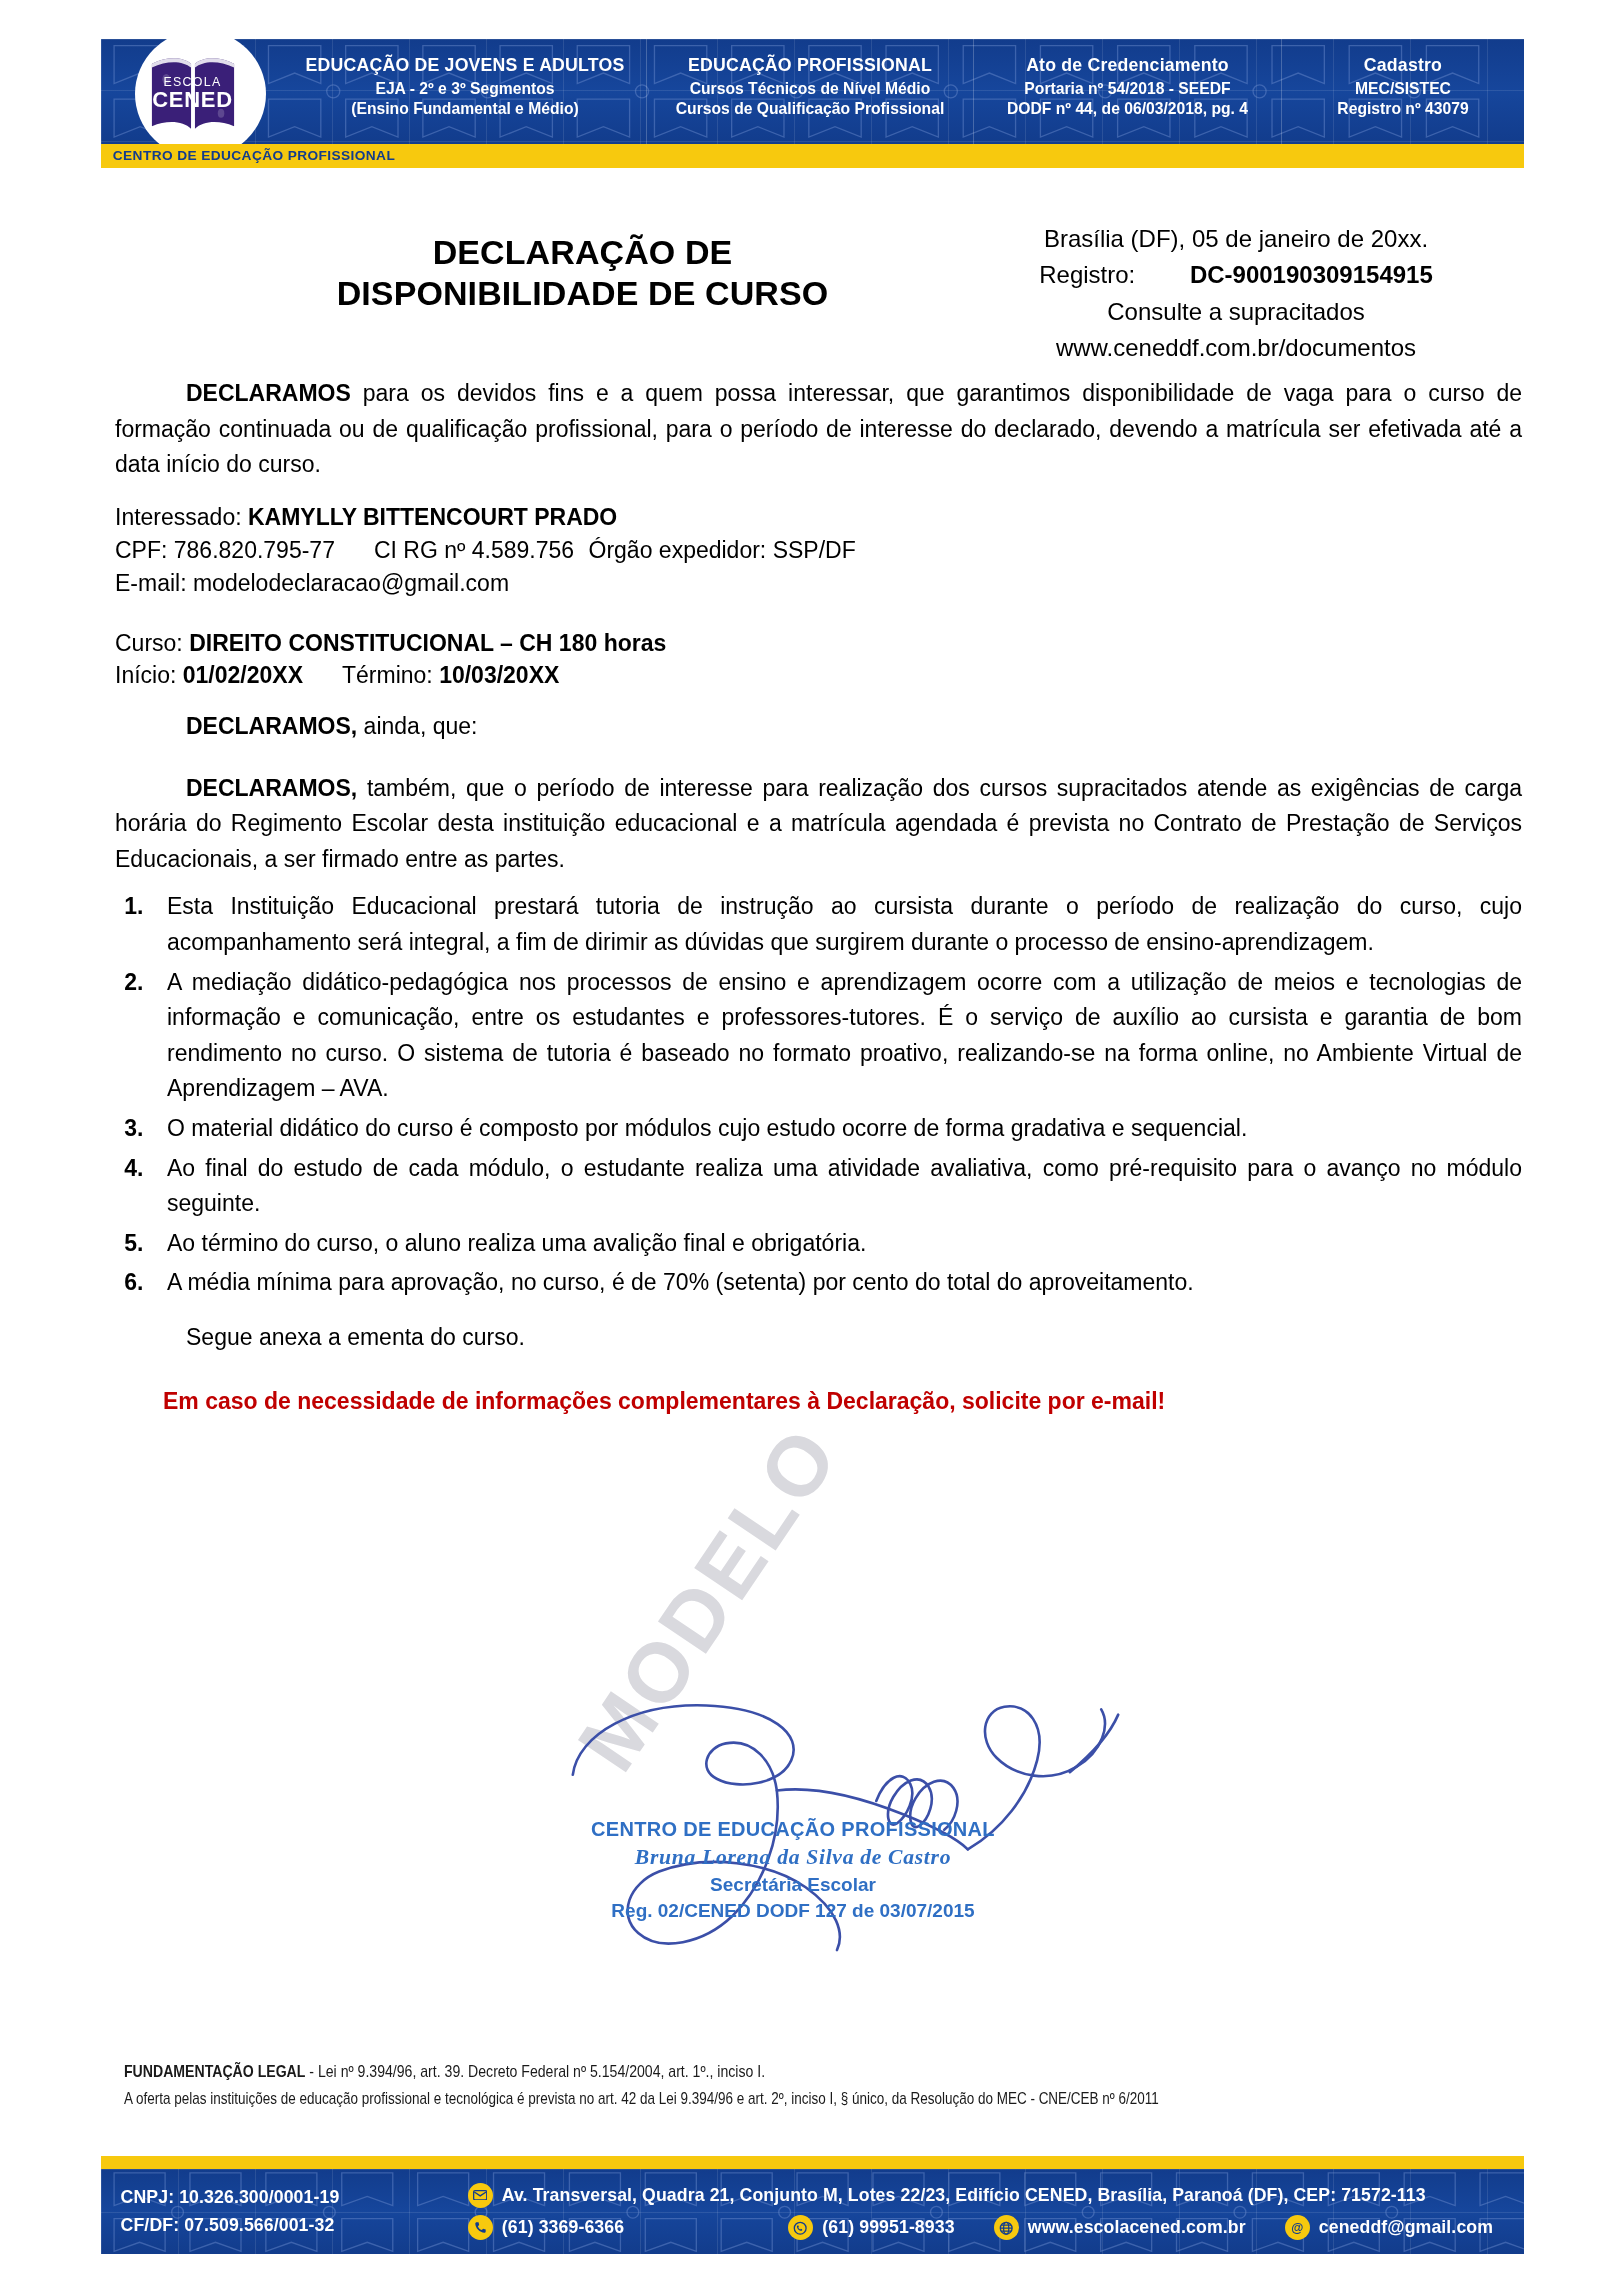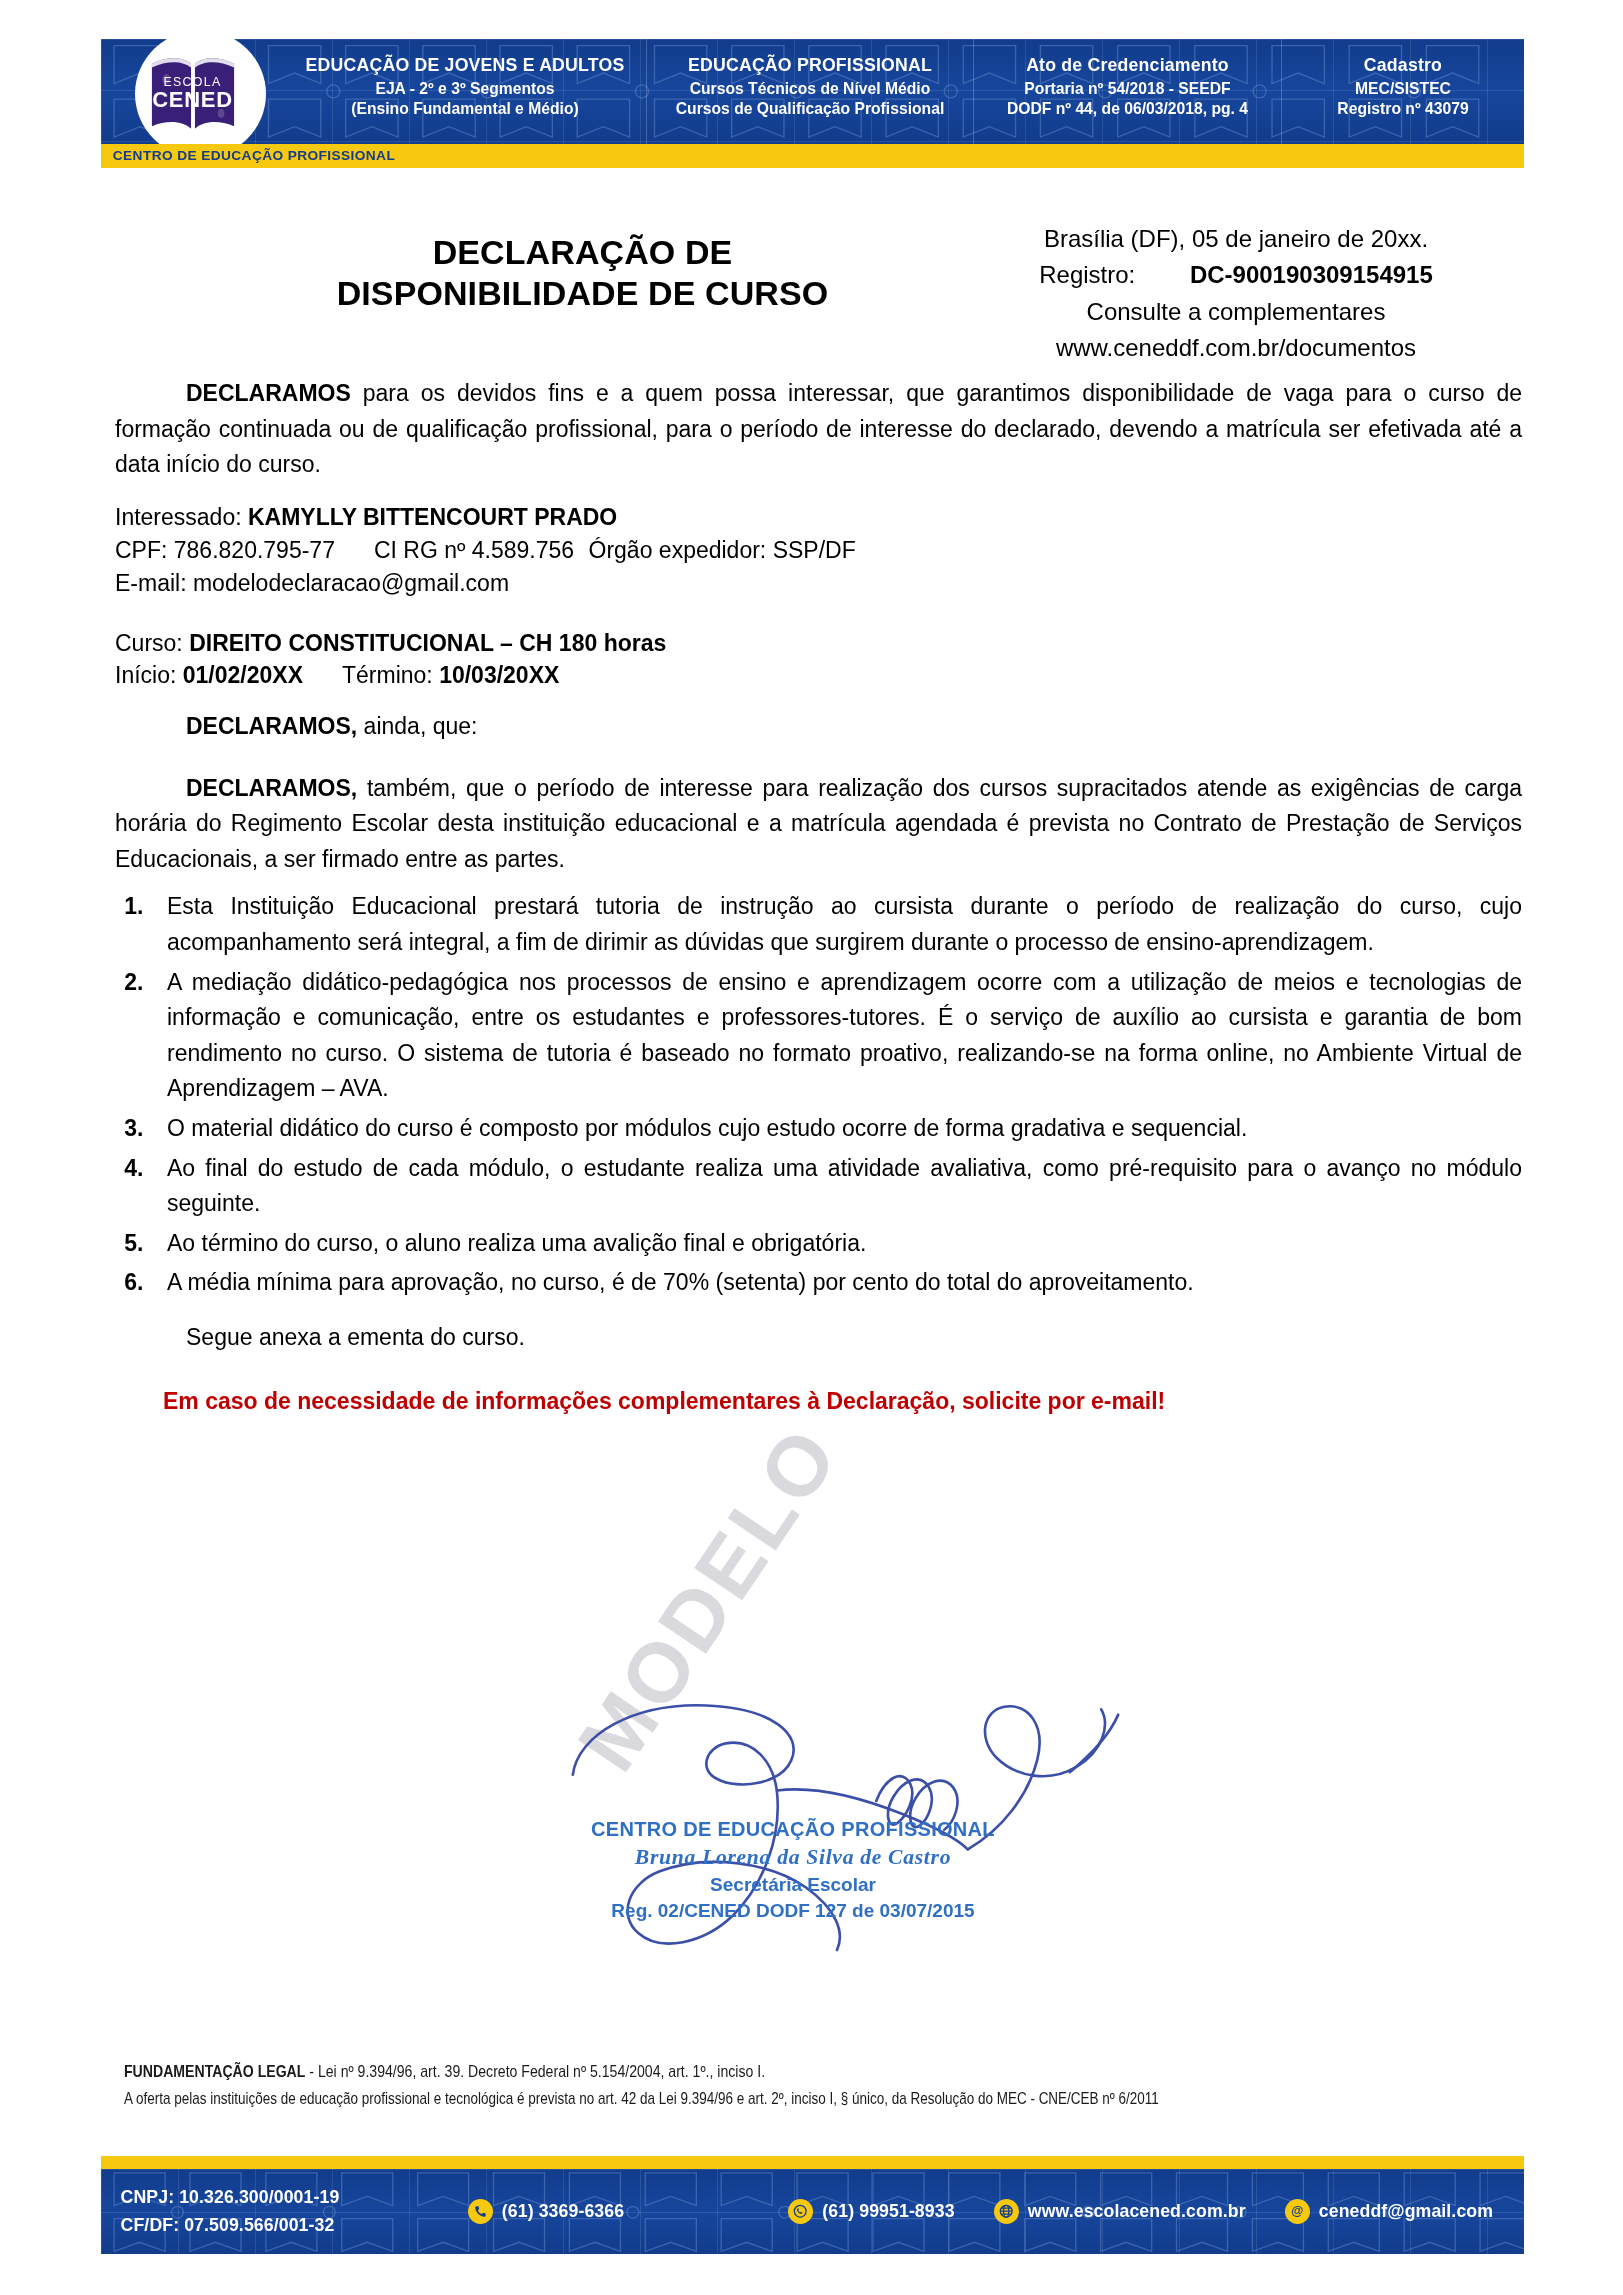--- a/index.html
+++ b/index.html
@@ -464,21 +464,21 @@
   </div>
 
   <div class="doc-title">
     <span class="t-line">DECLARAÇÃO DE</span>
     <span class="t-line">DISPONIBILIDADE DE CURSO</span>
   </div>
 
   <div class="reg-block">
     <span class="rb-line">Brasília (DF), 05 de janeiro de 20xx.</span>
     <span class="rb-line"><span>Registro: </span><span class="rb-strong">DC-900190309154915</span></span>
-    <span class="rb-line">Consulte a complementares</span>
+    <span class="rb-line">Consulte a supracitados</span>
     <span class="rb-line">www.ceneddf.com.br/documentos</span>
   </div>
 
   <div class="body-text">
 
     <p class="para indent"><span class="b">DECLARAMOS</span><span> para os devidos fins e a quem possa interessar, que garantimos disponibilidade de vaga para o curso de formação continuada ou de qualificação profissional, para o período de interesse do declarado, devendo a matrícula ser efetivada até a data início do curso.</span></p>
 
     <div class="info-block">
       <div class="info-line"><span>Interessado: </span><span class="b">KAMYLLY BITTENCOURT PRADO</span></div>
       <div class="info-line"><span>CPF: </span><span>786.820.795-77</span><span class="gap-sm"></span><span>CI RG nº </span><span>4.589.756</span><span class="gap-xs"></span><span>Órgão expedidor: </span><span>SSP/DF</span></div>
@@ -600,20 +600,31 @@
 
     <div class="fb-left">
       <div class="fbl">CNPJ: 10.326.300/0001-19</div>
       <div class="fbl">CF/DF: 07.509.566/001-32</div>
     </div>
 
     <div class="fb-right">
       <div class="fb-row">
         <div class="fb-item">
           <span class="ico">
+            <svg width="14.4" height="10.5" viewBox="0 0 22 16">
+                <rect x="1" y="1" width="20" height="14" rx="2" fill="none" stroke="#123c8c" stroke-width="2"></rect>
+                <path d="M2 3 L11 9 L20 3" fill="none" stroke="#123c8c" stroke-width="2"></path>
+              </svg>
+          </span>
+          <span class="fbtxt">Av. Transversal, Quadra 21, Conjunto M, Lotes 22/23, Edifício CENED, Brasília, Paranoá (DF), CEP: 71572-113</span>
+        </div>
+      </div>
+      <div class="fb-row">
+        <div class="fb-item">
+          <span class="ico">
             <svg width="13" height="13" viewBox="0 0 20 20">
                 <path d="M4 2 C3 2 2 3 2 4 C2 11 9 18 16 18 C17 18 18 17 18 16 L18 13 L14 12 L12 14 C9 13 7 11 6 8 L8 6 L7 2 Z" fill="#123c8c"></path>
               </svg>
           </span>
           <span class="fbtxt">(61) 3369-6366</span>
         </div>
         <span class="sp1"></span>
         <div class="fb-item">
           <span class="ico">
             <svg width="14.4" height="14.4" viewBox="0 0 22 22">

